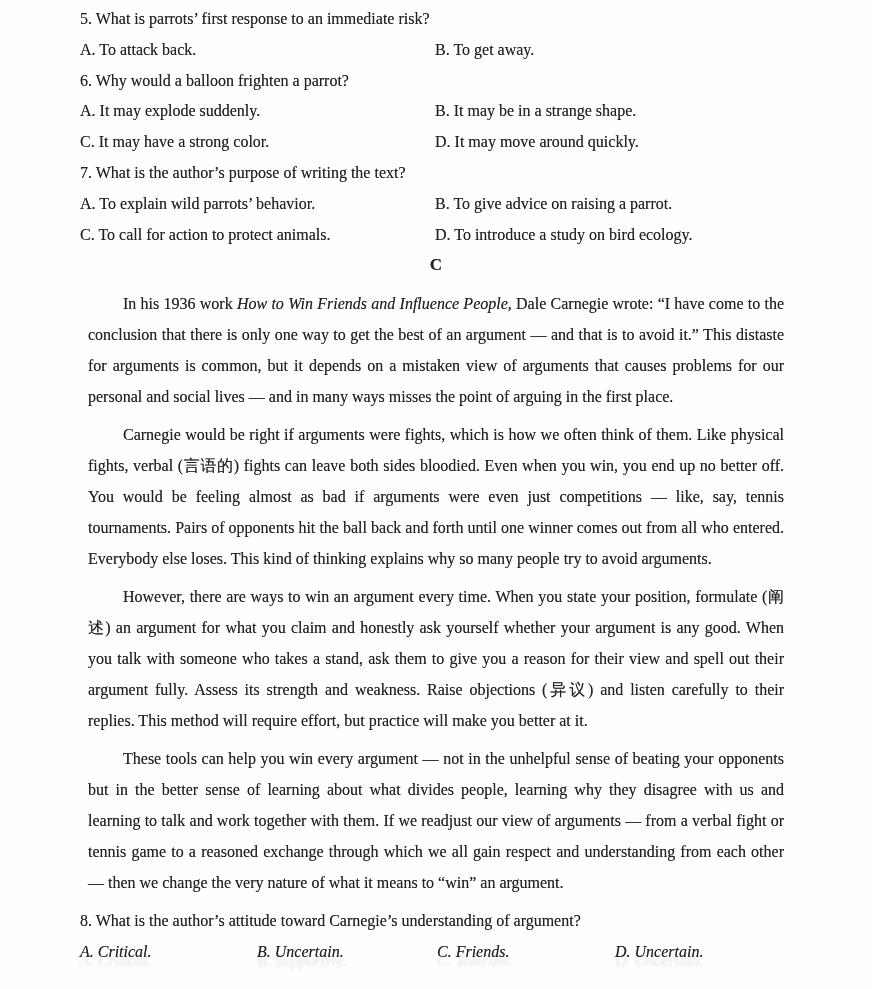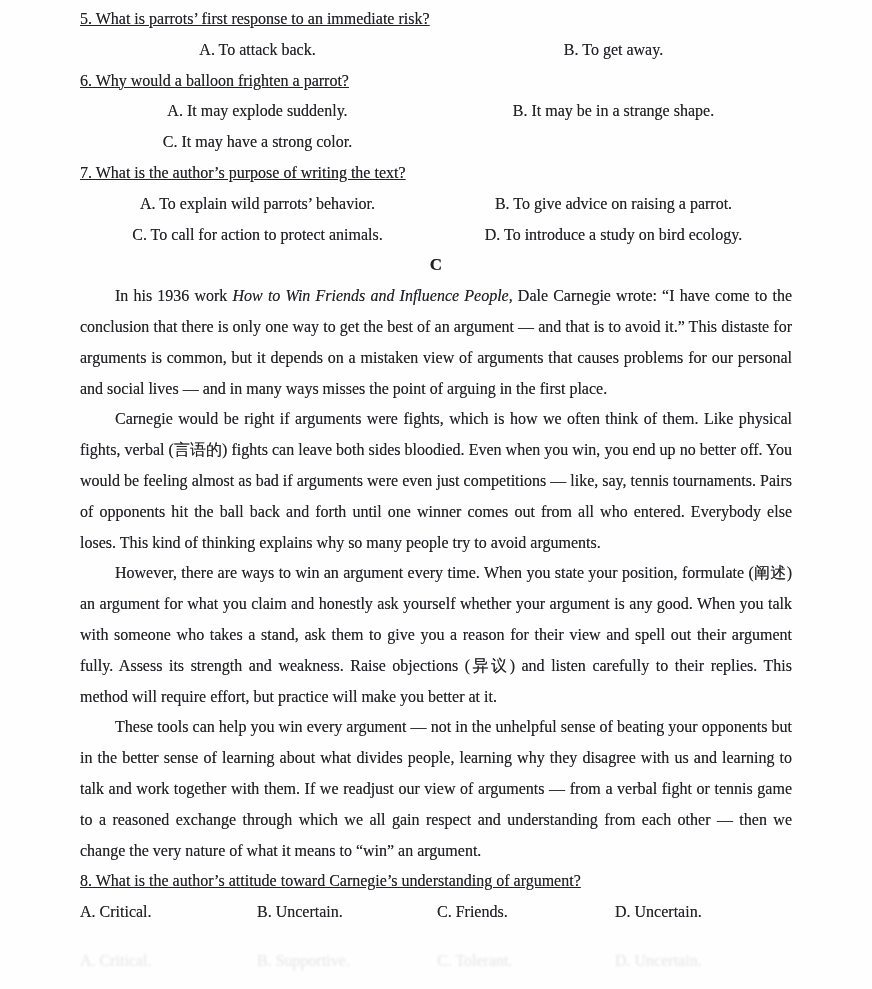--- a/index.html
+++ b/index.html
@@ -20,41 +20,40 @@
   }
   .content {
     position: absolute;
     left: 80px;
     top: 4px;
     width: 712px;
   }
   .row {
     line-height: 30.8px;
     white-space: nowrap;
-    text-decoration: underline;
   }
   .opt-row-2 {
     display: grid;
     grid-template-columns: 355px auto;
     line-height: 30.8px;
-    text-align: center;
   }
   .opt-row-4 {
     display: grid;
     grid-template-columns: 177px 180px 178px auto;
     line-height: 30.8px;
+    font-style: italic;
   }
   .section-heading {
     text-align: center;
     font-weight: bold;
     font-size: 17px;
     line-height: 30.8px;
   }
   .para {
-    margin: 0;
+    margin: 8px;
     text-align: justify;
     text-indent: 35px;
     line-height: 30.8px;
   }
   .para .book-title { font-style: italic; }
   .para .underlined { }
   .ghost-row {
     position: absolute;
     left: 80px;
     top: 946px;
@@ -75,20 +74,21 @@
       <span>B. To get away.</span>
     </div>
 
     <div class="row">6. Why would a balloon frighten a parrot?</div>
     <div class="opt-row-2">
       <span>A. It may explode suddenly.</span>
       <span>B. It may be in a strange shape.</span>
     </div>
     <div class="opt-row-2">
       <span>C. It may have a strong color.</span>
+      <span>D. It may move around quickly.</span>
     </div>
 
     <div class="row">7. What is the author’s purpose of writing the text?</div>
     <div class="opt-row-2">
       <span>A. To explain wild parrots’ behavior.</span>
       <span>B. To give advice on raising a parrot.</span>
     </div>
     <div class="opt-row-2">
       <span>C. To call for action to protect animals.</span>
       <span>D. To introduce a study on bird ecology.</span>

